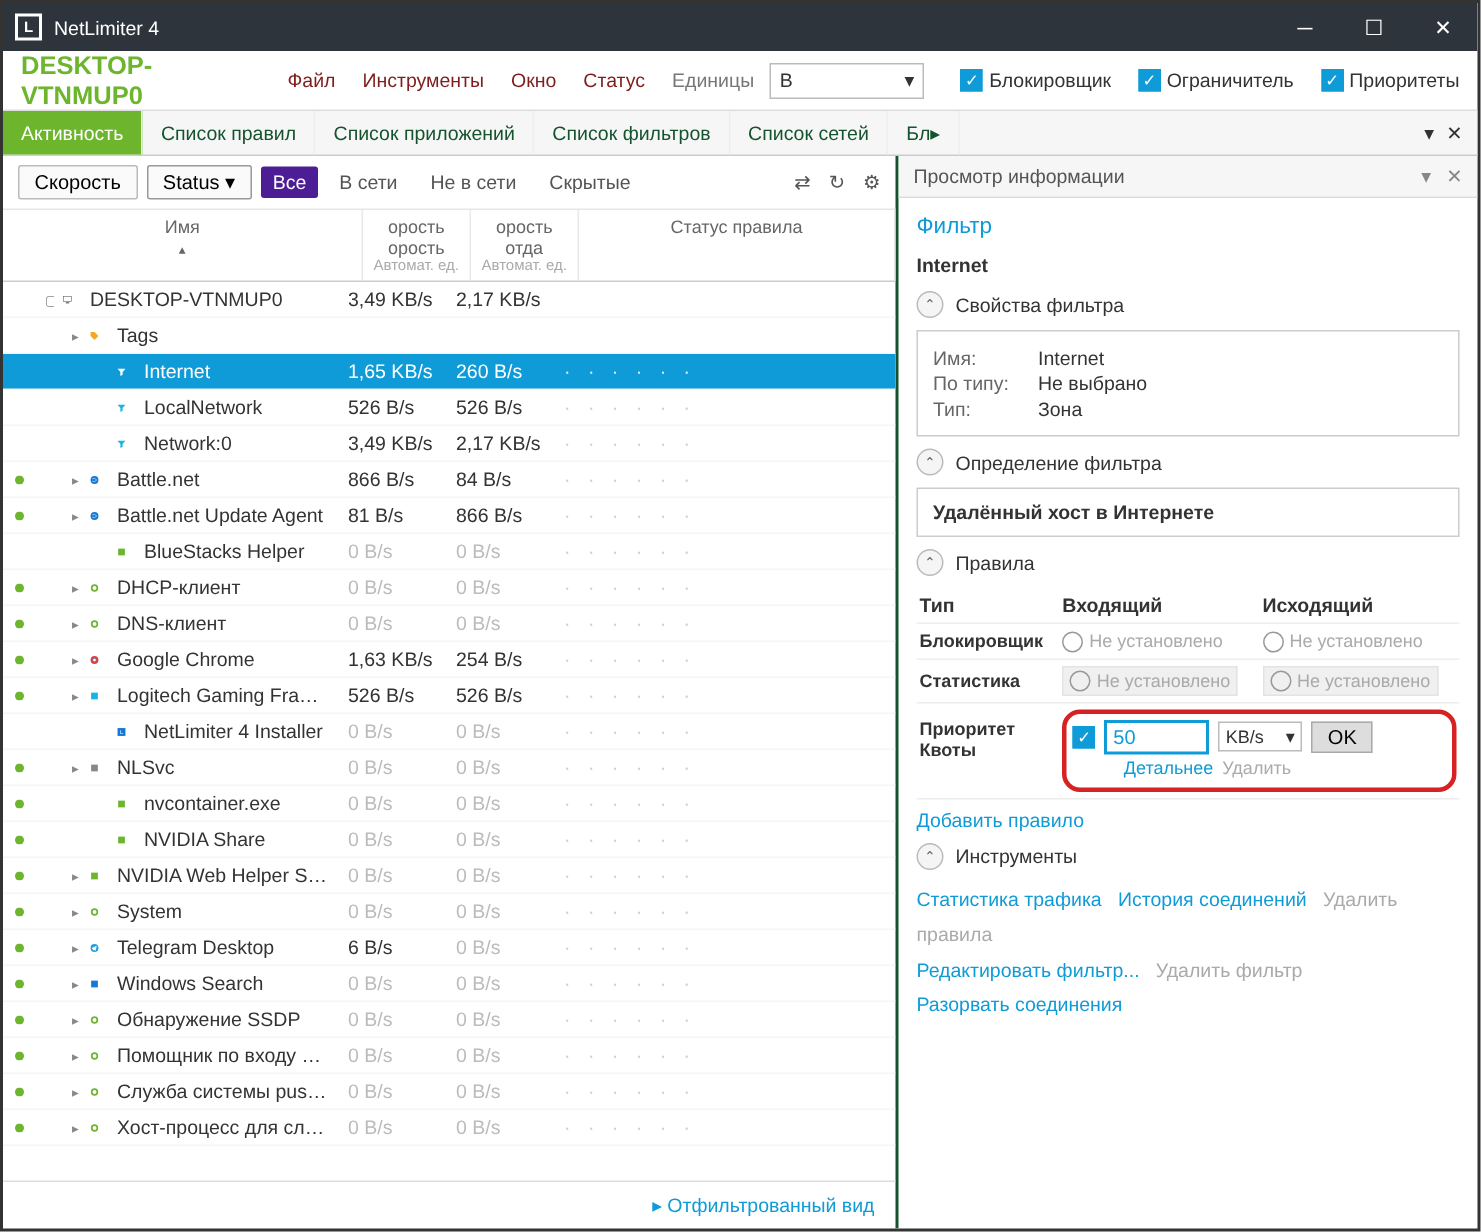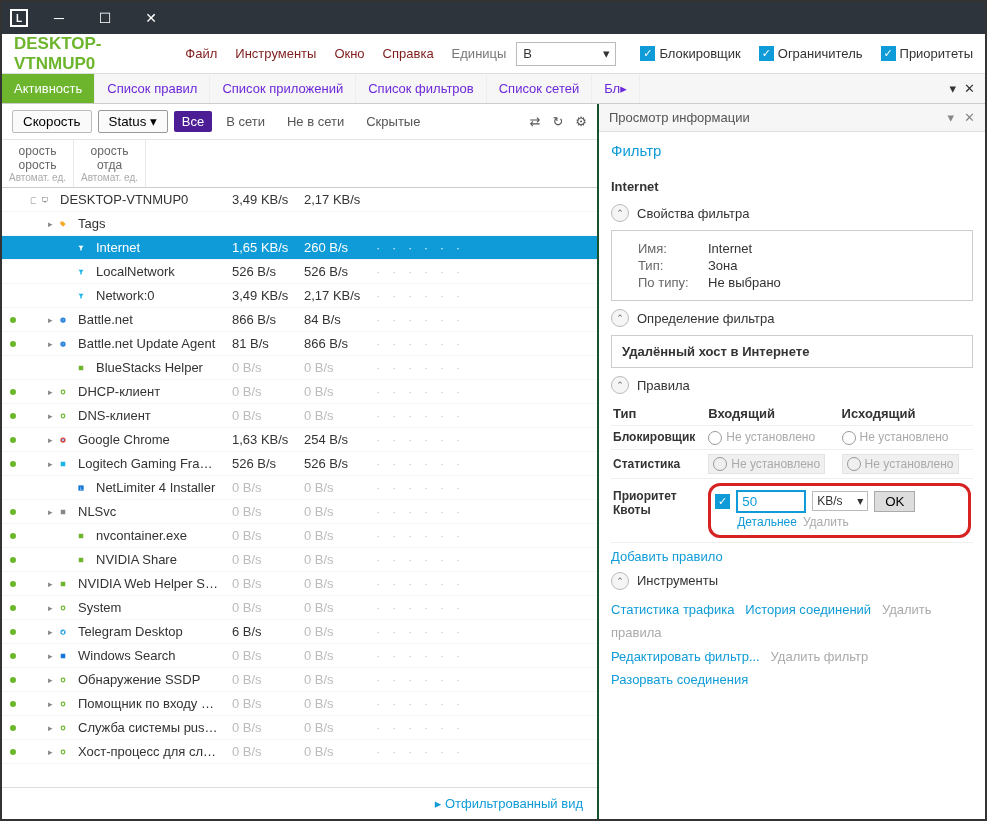--- a/index.html
+++ b/index.html
@@ -9,21 +9,21 @@
   .titlebar .title{flex:1;font-size:13px}
   .titlebar .winbtn{width:46px;height:32px;display:flex;align-items:center;justify-content:center;color:#fff;font-size:14px}
   .menubar{height:40px;display:flex;align-items:center;border-bottom:1px solid #ddd;padding:0 12px;gap:6px}
   .hostname{color:#6cb52d;font-weight:600;font-size:17px;margin-right:8px}
   .menu-item{padding:4px 6px;color:#7f1d1d}
   .units-label{color:#777;margin-left:6px}
   .units-select{border:1px solid #bbb;height:24px;width:110px;padding:0 6px;display:flex;align-items:center;justify-content:space-between;margin-left:4px}
   .chkwrap{display:flex;align-items:center;gap:4px;margin-left:12px}
   .chk{width:15px;height:15px;border:1px solid #0f9bd7;background:#0f9bd7;display:inline-flex;align-items:center;justify-content:center;color:#fff;font-size:11px}
   .tabbar{height:30px;display:flex;align-items:stretch;border-bottom:1px solid #ccc;background:#f6f6f6}
-  .tab{padding:0 12px;display:flex;align-items:center;color:#6d28d9;border-right:1px solid #eee}
+  .tab{padding:0 12px;display:flex;align-items:center;color:#14532d;border-right:1px solid #eee}
   .tab.active{background:#6cb52d;color:#fff}
   .tab-close{margin-left:auto;padding:0 10px;display:flex;align-items:center;gap:8px}
   .content{display:flex;height:calc(100% - 32px - 40px - 30px)}
   .left{flex:1;border-right:2px solid #14532d;display:flex;flex-direction:column;min-width:0}
   .right{width:386px;display:flex;flex-direction:column;overflow:hidden}
   .toolbar{display:flex;align-items:center;padding:6px 10px;border-bottom:1px solid #e5e5e5;gap:6px}
   .btn{border:1px solid #bbb;background:#fafafa;padding:3px 10px;border-radius:2px}
   .btn.sel{border-color:#999}
   .pill{padding:3px 8px;color:#555}
   .pill.active{background:#4c1d95;color:#fff;border-radius:2px}
@@ -47,26 +47,26 @@
   .row .c-dl{width:72px}
   .row .c-ul{width:72px}
   .c-status{flex:1;color:#ccc;letter-spacing:4px}
   .row.sel .c-status{color:#dff1fb}
   .ico{width:14px;height:14px;display:inline-block}
   .filtered-bar{border-top:1px solid #ddd;text-align:right;padding:8px 14px;color:#0f9bd7}
   .info-head{display:flex;align-items:center;padding:6px 10px;border-bottom:1px solid #ddd;background:#f6f6f6}
   .info-head .t{flex:1;color:#555}
   .info-head .ctl{color:#888;margin-left:10px}
   .r-body{padding:10px 12px;overflow:auto;flex:1}
-  .r-title{color:#0f9bd7;font-size:15px;margin-bottom:20px}
+  .r-title{color:#0f9bd7;font-size:15px;margin-bottom:10px}
   .r-sub{font-weight:bold;margin-bottom:10px}
   .sec-h{display:flex;align-items:center;gap:8px;margin:8px 0}
   .chev{width:18px;height:18px;border:1px solid #bbb;border-radius:50%;display:flex;align-items:center;justify-content:center;font-size:9px;color:#666;background:#f5f5f5}
   .props-box{border:1px solid #ccc;padding:8px 10px;font-size:13px}
-  .props-box .prow{display:flex;margin:2px 16px}
+  .props-box .prow{display:flex;margin:2px 0}
   .props-box .pk{width:70px;color:#666}
   .rules-table{width:100%;border-collapse:collapse}
   .rules-table th,.rules-table td{border-bottom:1px solid #eee;text-align:left;padding:4px 2px;font-size:12px;font-weight:normal}
   .rules-table th{font-weight:bold;font-size:13px}
   .radio{width:14px;height:14px;border:1px solid #999;border-radius:50%;display:inline-block;vertical-align:middle;margin-right:4px}
   .nset{color:#aaa}
   .disabled-box{background:#f0f0f0;padding:2px 4px;display:inline-flex;align-items:center;border:1px solid #e3e3e3}
   .link{color:#0f9bd7}
   .link.dis{color:#aaa}
   .hilite{border:3px solid #d62222;border-radius:12px;padding:4px}
@@ -74,31 +74,32 @@
   .valinput{border:2px solid #0f9bd7;padding:2px 4px;width:70px;color:#0f9bd7}
   .unitsel{border:1px solid #bbb;padding:2px 4px;width:56px;display:inline-flex;justify-content:space-between;align-items:flex-end}
   .okbtn{background:#ddd;border:1px solid #aaa;padding:2px 10px}
   .flex-spacer{flex:1}
 </style>
 </head>
 <body>
 
 <div class="titlebar">
   <div class="logo">L</div>
+  <div class="title">NetLimiter 4</div>
   <div class="winbtn">─</div>
   <div class="winbtn">☐</div>
   <div class="winbtn">✕</div>
 </div>
 
 <div class="menubar">
   <div class="hostname">DESKTOP-VTNMUP0</div>
   <div class="menu-item">Файл</div>
   <div class="menu-item">Инструменты</div>
   <div class="menu-item">Окно</div>
-  <div class="menu-item">Справка</div>
+  <div class="menu-item">Статус</div>
   <span class="units-label">Единицы</span>
   <div class="units-select">
     <span>B</span>
       <span>▾</span>
   </div>
   <div class="flex-spacer"></div>
   <label class="chkwrap">
       <span class="chk">✓</span>
       <span>Блокировщик</span>
     </label>
@@ -135,22 +136,24 @@
       <span class="pill">В сети</span>
       <span class="pill">Не в сети</span>
       <span class="pill">Скрытые</span>
       <div class="tool-icons">
         <span>⇄</span>
         <span>↻</span>
         <span>⚙</span>
       </div>
     </div>
     <div class="grid-head">
+      <div class="gh gh-name"><span>Имя</span><br><span style="font-size:9px">▴</span></div>
       <div class="gh gh-dl"><span>орость орость</span><span class="small">Автомат. ед.</span></div>
       <div class="gh gh-ul"><span>орость отда</span><span class="small">Автомат. ед.</span></div>
+      <div class="gh gh-status"><span>Статус правила</span></div>
     </div>
     <div class="grid-body" id="grid-body">
         <div class="row">
           <div class="cell c-dot"></div>
           <div class="cell c-toggle" style="padding-left:6px">▢</div>
           <div class="cell c-icon">
             <svg class="ico" viewBox="0 0 16 16">
               <rect x="1" y="2" width="14" height="9" fill="none" stroke="#555"></rect>
               <rect x="5" y="12" width="6" height="2" fill="#555"></rect>
             </svg>
@@ -523,26 +526,26 @@
       <div class="sec-h">
           <span class="chev">⌃</span>
           <span>Свойства фильтра</span>
         </div>
       <div class="props-box">
         <div class="prow">
             <span class="pk">Имя:</span>
             <span>Internet</span>
           </div>
         <div class="prow">
+            <span class="pk">По типу:</span>
+            <span>Не выбрано</span>
+          </div>
+        <div class="prow">
             <span class="pk">Тип:</span>
             <span>Зона</span>
-          </div>
-        <div class="prow">
-            <span class="pk">По типу:</span>
-            <span>Не выбрано</span>
           </div>
       </div>
 
       <div class="sec-h">
           <span class="chev">⌃</span>
           <span>Определение фильтра</span>
         </div>
       <div class="props-box"><b>Удалённый хост в Интернете</b></div>
 
       <div class="sec-h">
@@ -579,21 +582,21 @@
               <div class="hlrow">
                 <span class="chk">✓</span>
                 <input class="valinput" value="50" style="">
                 <span class="unitsel">
                       <span>KB/s</span>
                       <span>▾</span>
                     </span>
                 <button class="okbtn">OK</button>
               </div>
               <div class="hlrow">
-                <span class="link" style="margin-left:22px">Детальнее</span>
+                <span class="link" style="margin-left:34px">Детальнее</span>
                 <span class="link dis">Удалить</span>
               </div>
             </div>
           </td>
         </tr>
       </tbody>
         </table>
       <div class="link" style="margin-top:6px">Добавить правило</div>
 
       <div class="sec-h">

